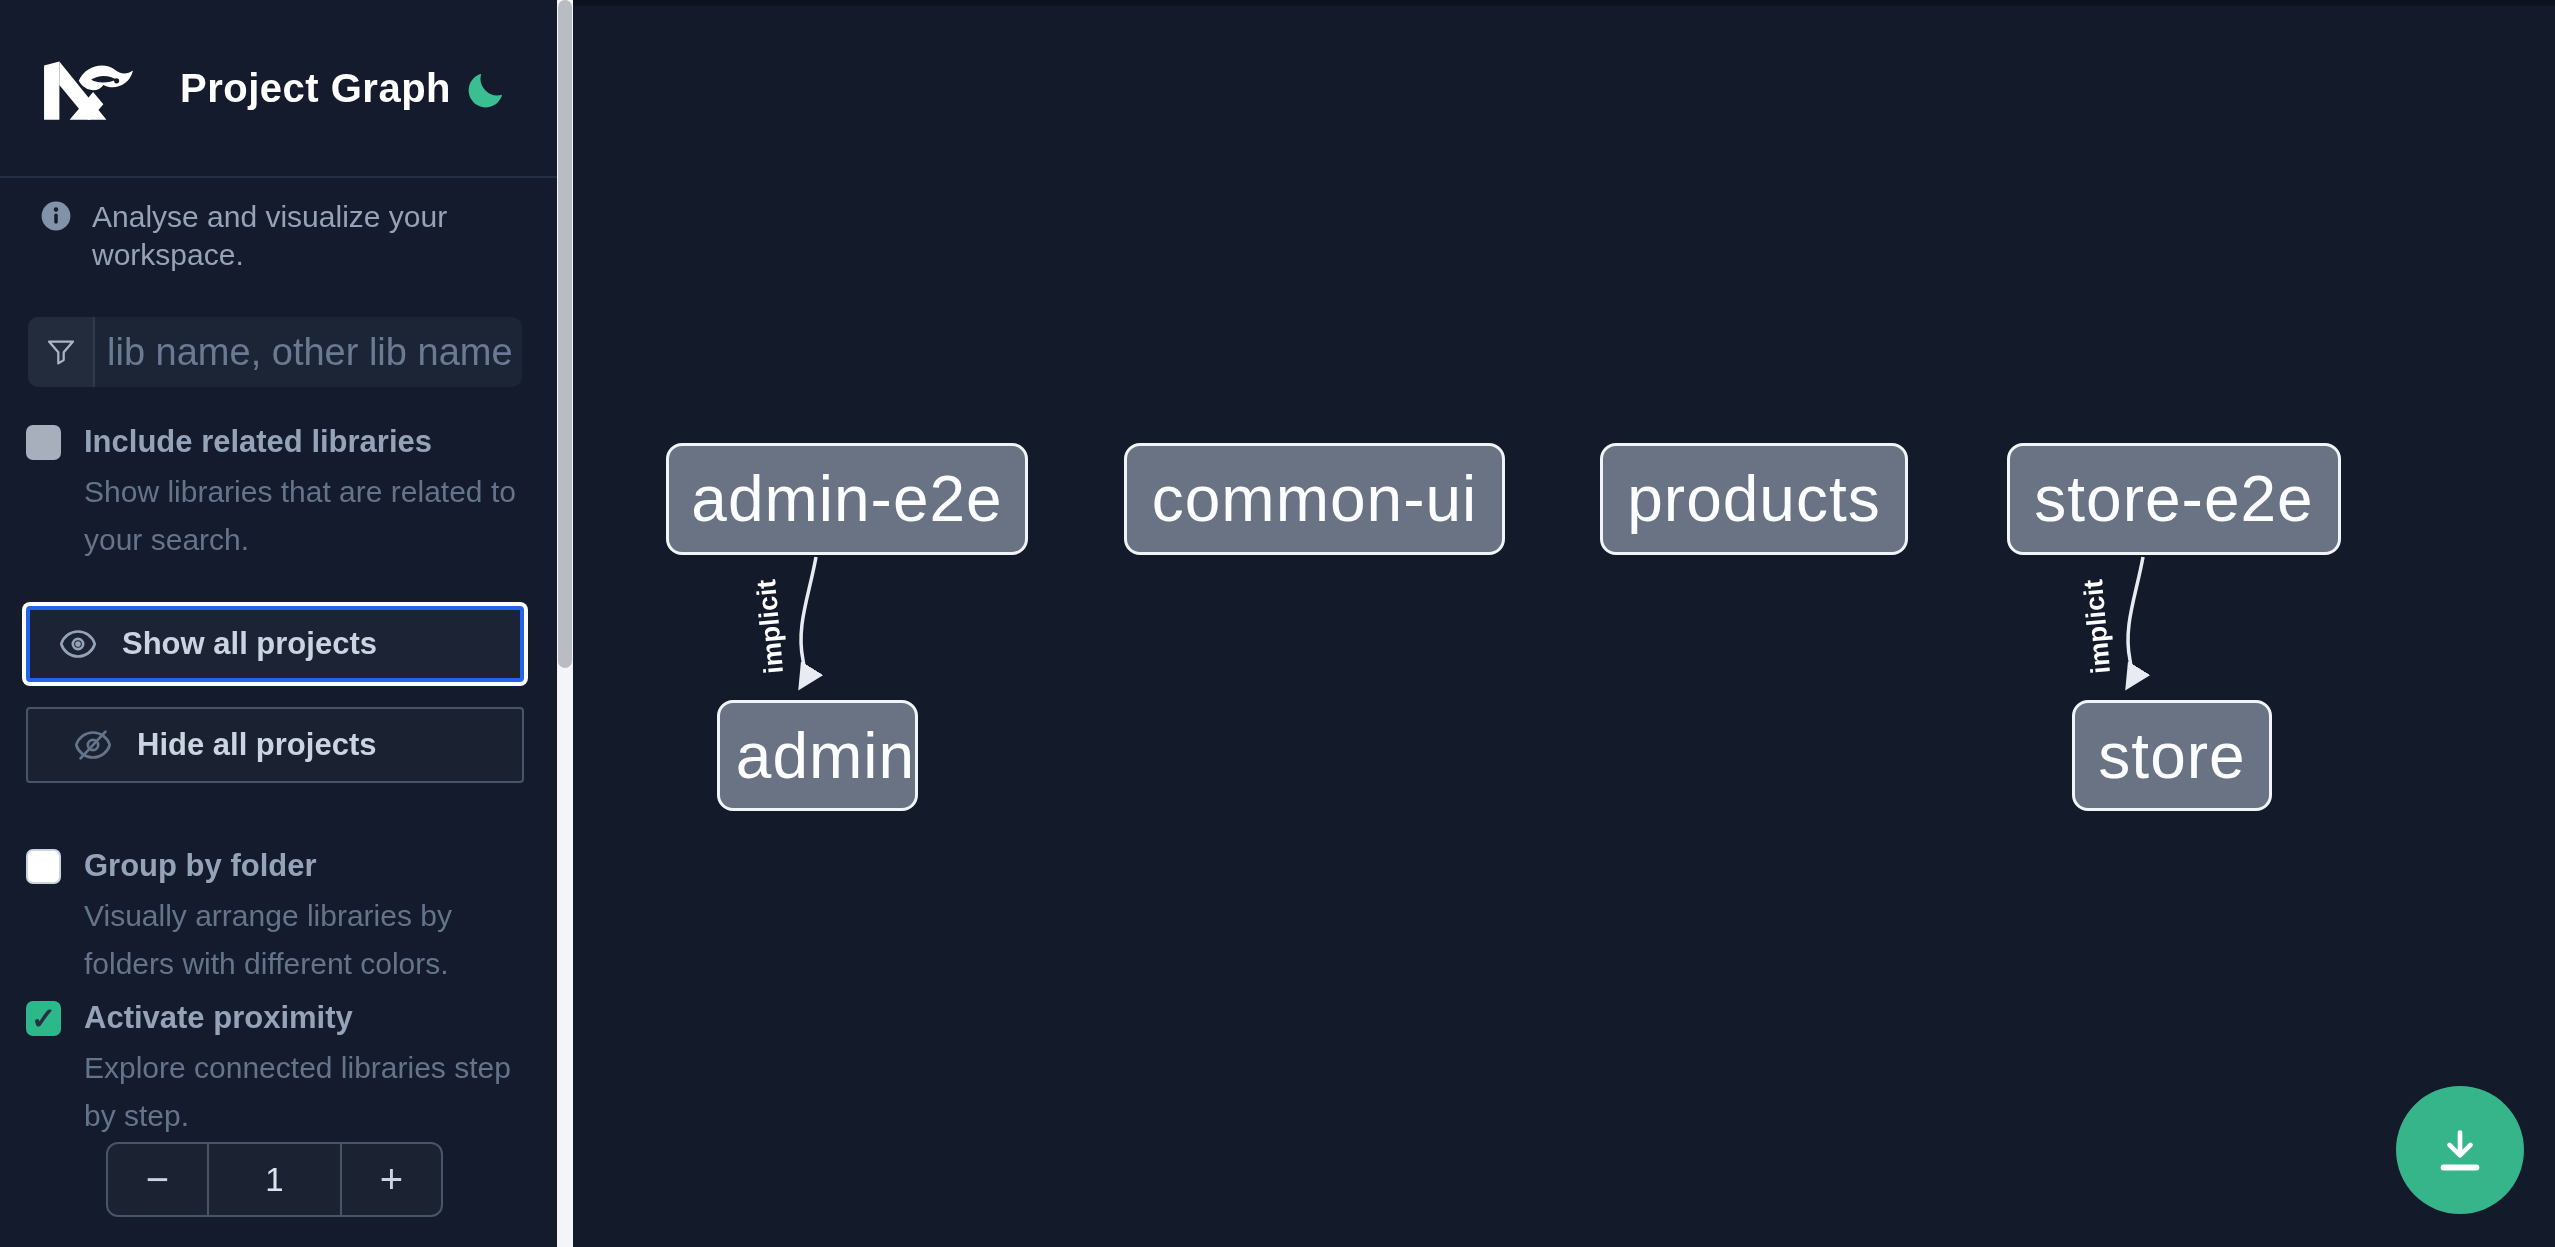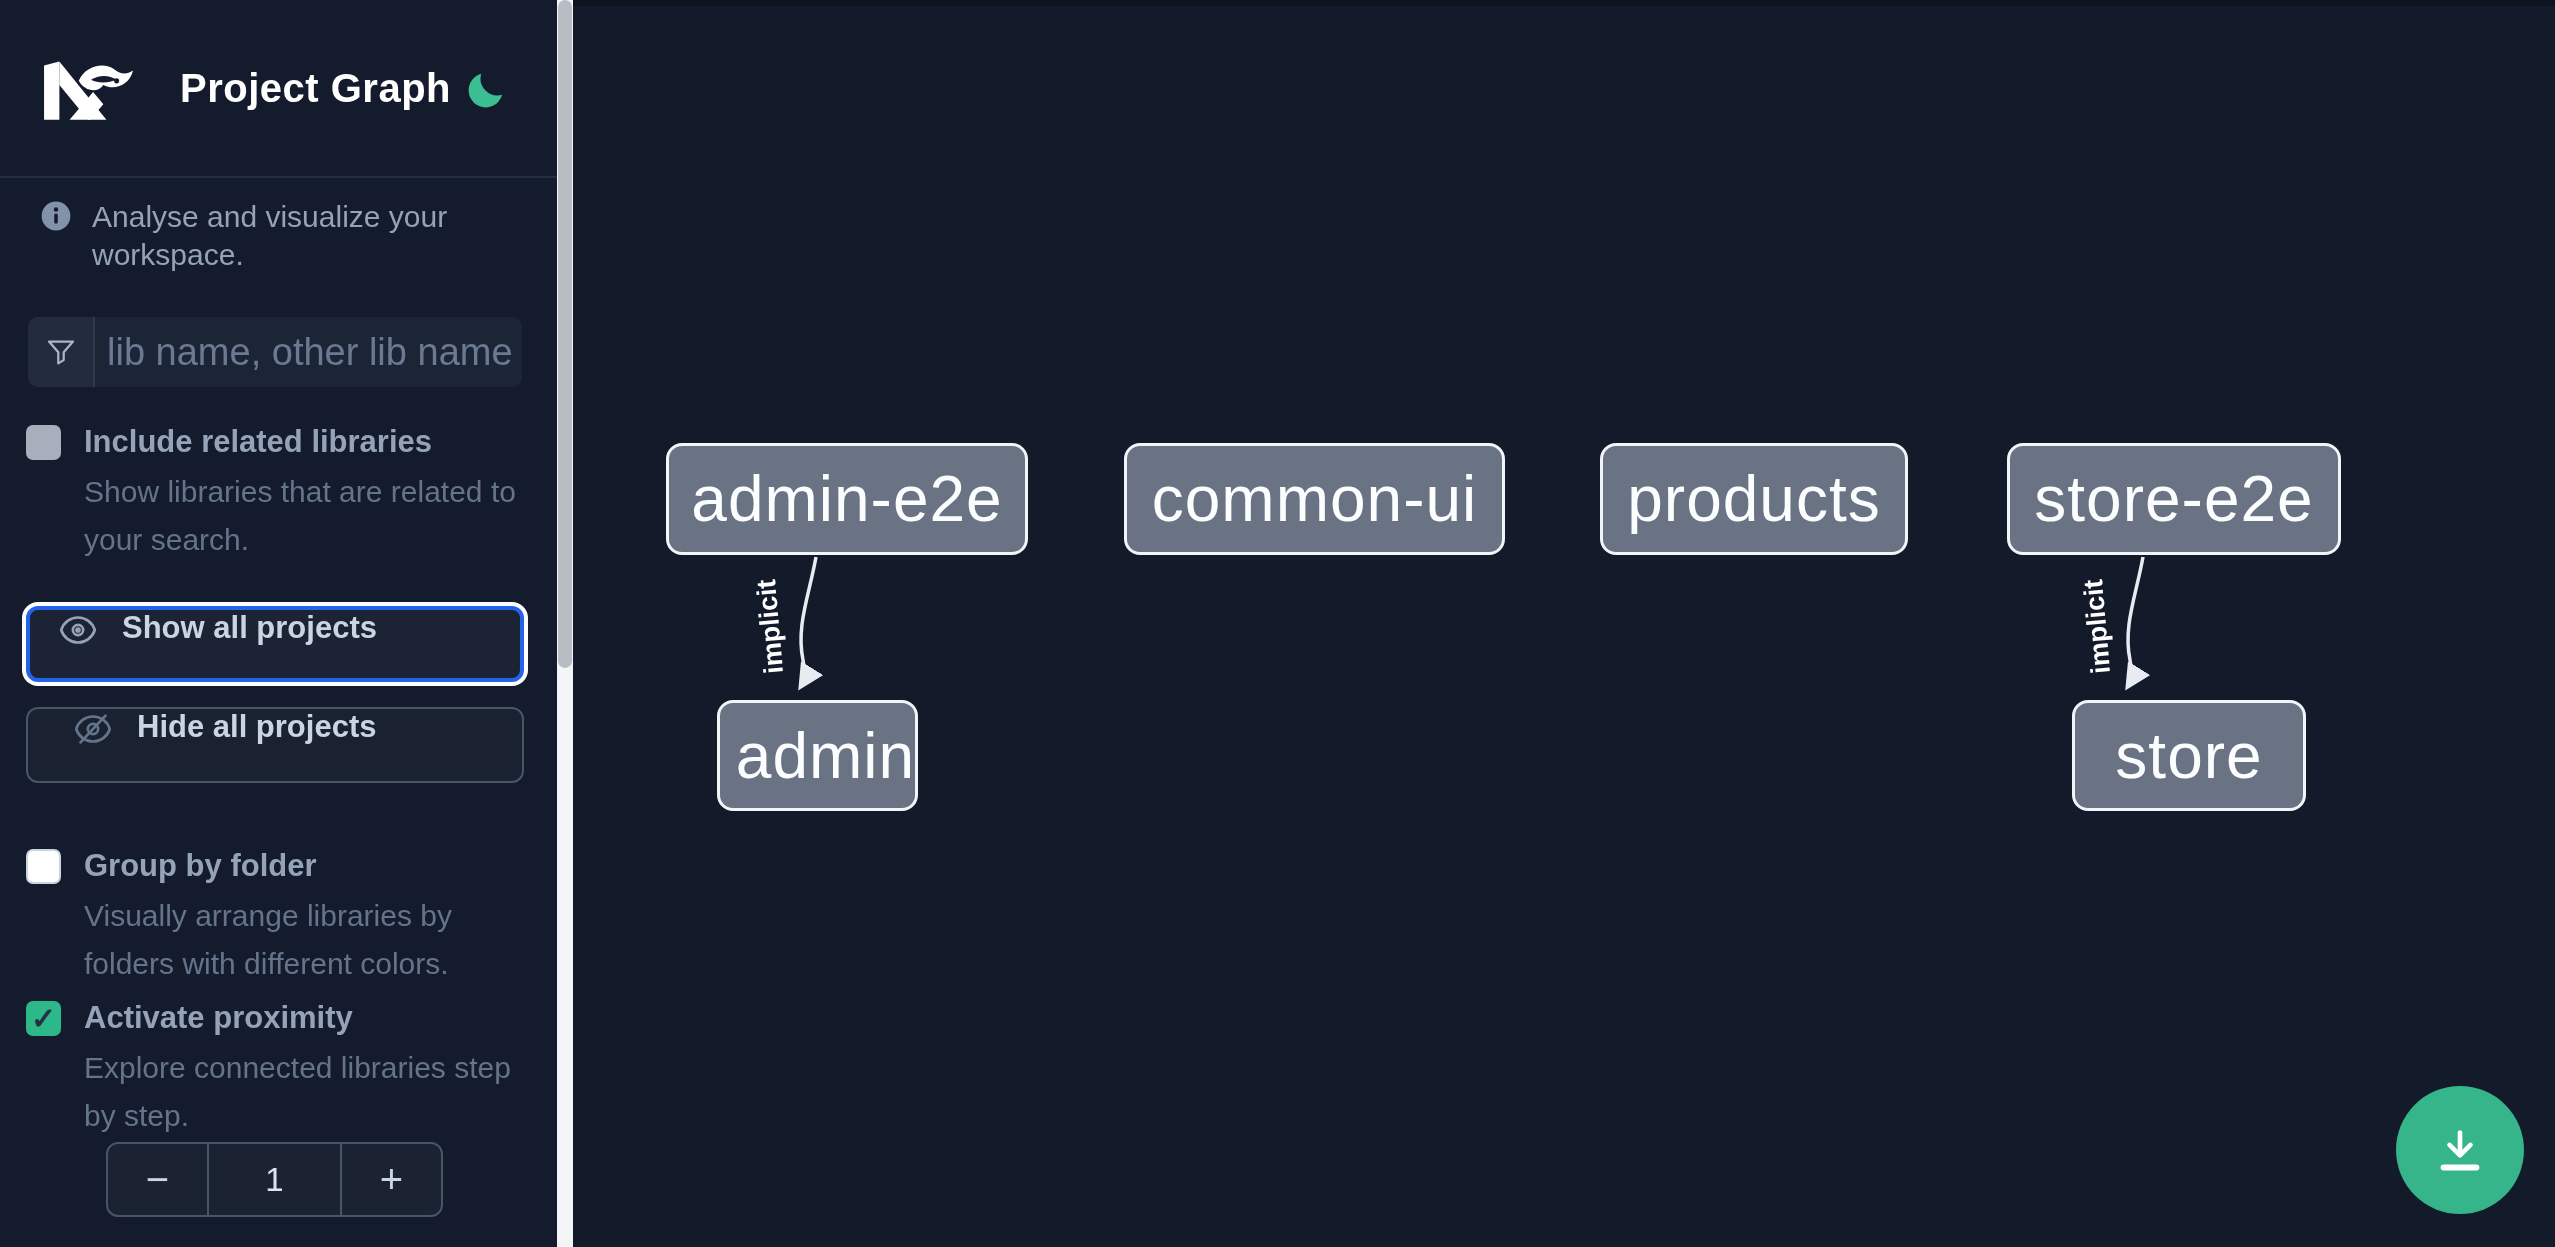--- a/index.html
+++ b/index.html
@@ -46,22 +46,22 @@
   .cb-gray  { background:#a7aebc; }
   .cb-white { background:#ffffff; border:2px solid #cbd5e1; }
   .cb-green { background:#2db889; display:flex; align-items:center; justify-content:center;
               color:#273043; font-size:30px; font-weight:700; }
   .opt-texts { margin-left:58px; width:447px; }
   .opt-title { font-size:31px; font-weight:700; color:#94a3b8; line-height:38px; }
   .opt-desc  { font-size:30px; font-weight:400; color:#64748b; line-height:48px; margin-top:7px; }
 
   .sb-btn {
     position:absolute; left:26px; width:498px; height:76px;
-    background:#1a2232; border:2px solid #475569; border-radius:12px;
-    display:flex; cursor:pointer;
+    background:#1a2232; border:2px solid #475569; border-radius:4px;
+    display:flex; align-items:center; cursor:pointer;
     color:#cbd5e1; font-size:31px; font-weight:600; font-family:"Liberation Sans", sans-serif;
     padding-left:28px; text-align:left;
   }
   .sb-btn svg { width:40px; height:40px; margin-right:24px; flex:0 0 40px; }
   .sb-btn.focused {
     border:4px solid #2563eb;
     box-shadow:0 0 0 4px #ffffff;
     background:#1b2334;
   }
 
@@ -233,21 +233,21 @@
         <path class="edge-path" d="M1570 557 C 1563 596, 1550 626, 1557 660 C 1559 672, 1560 678, 1555 686" marker-end="url(#arrow)"></path>
         <text class="edge-label" transform="translate(1533 626) rotate(-95)">implicit</text>
       </g>
     </svg>
 
     <div class="graph-node" style="left:93px;  top:443px; width:362px; height:112px;">admin-e2e</div>
     <div class="graph-node" style="left:551px; top:443px; width:381px; height:112px;">common-ui</div>
     <div class="graph-node" style="left:1027px;top:443px; width:308px; height:112px;">products</div>
     <div class="graph-node" style="left:1434px;top:443px; width:334px; height:112px;">store-e2e</div>
     <div class="graph-node" style="left:144px; top:700px; width:201px; height:111px;padding-left:16px;">admin</div>
-    <div class="graph-node" style="left:1499px;top:700px; width:234px; height:111px;">store</div>
+    <div class="graph-node" style="left:1499px;top:700px; width:200px; height:111px;">store</div>
 
     <button class="fab">
       <svg viewBox="0 0 24 24" fill="none" stroke="#ffffff" stroke-width="2" stroke-linecap="round" stroke-linejoin="round">
         <path d="M12 4.5 V14"></path>
         <path d="M7.5 9.8 L12 14.3 L16.5 9.8"></path>
         <path d="M5 19.5 H19" stroke-width="2.6"></path>
       </svg>
     </button>
   </main>
 

